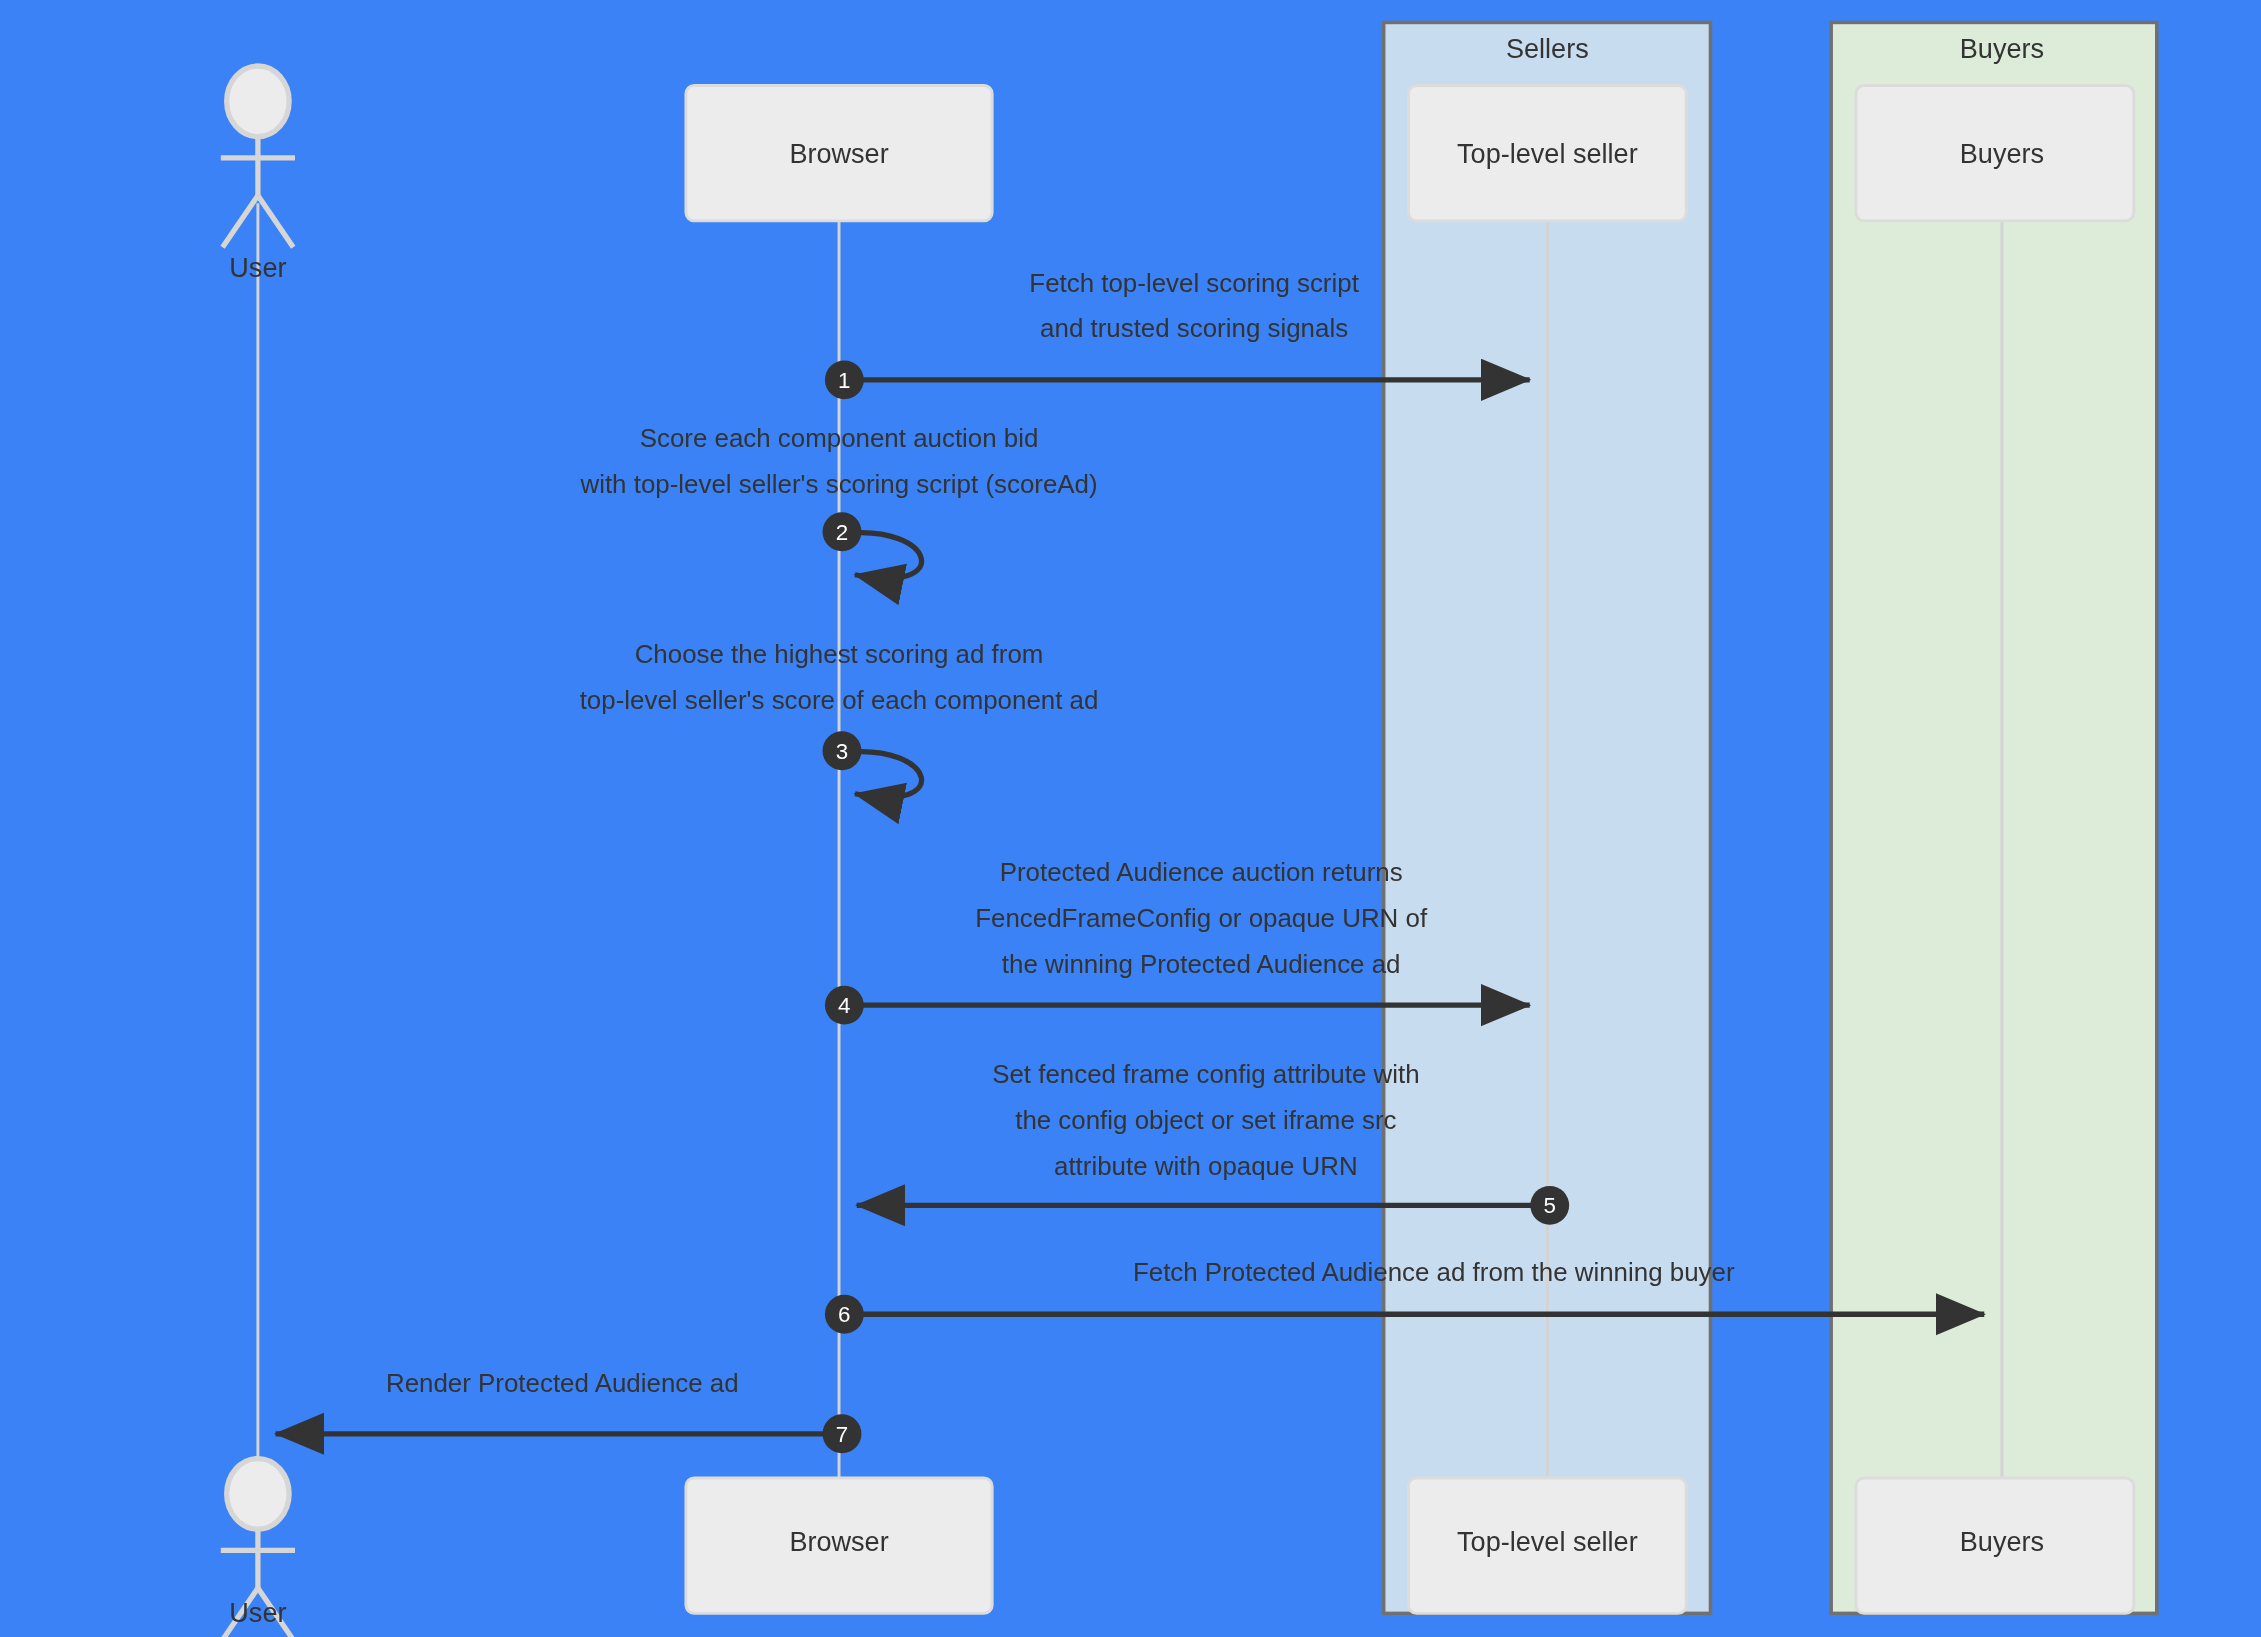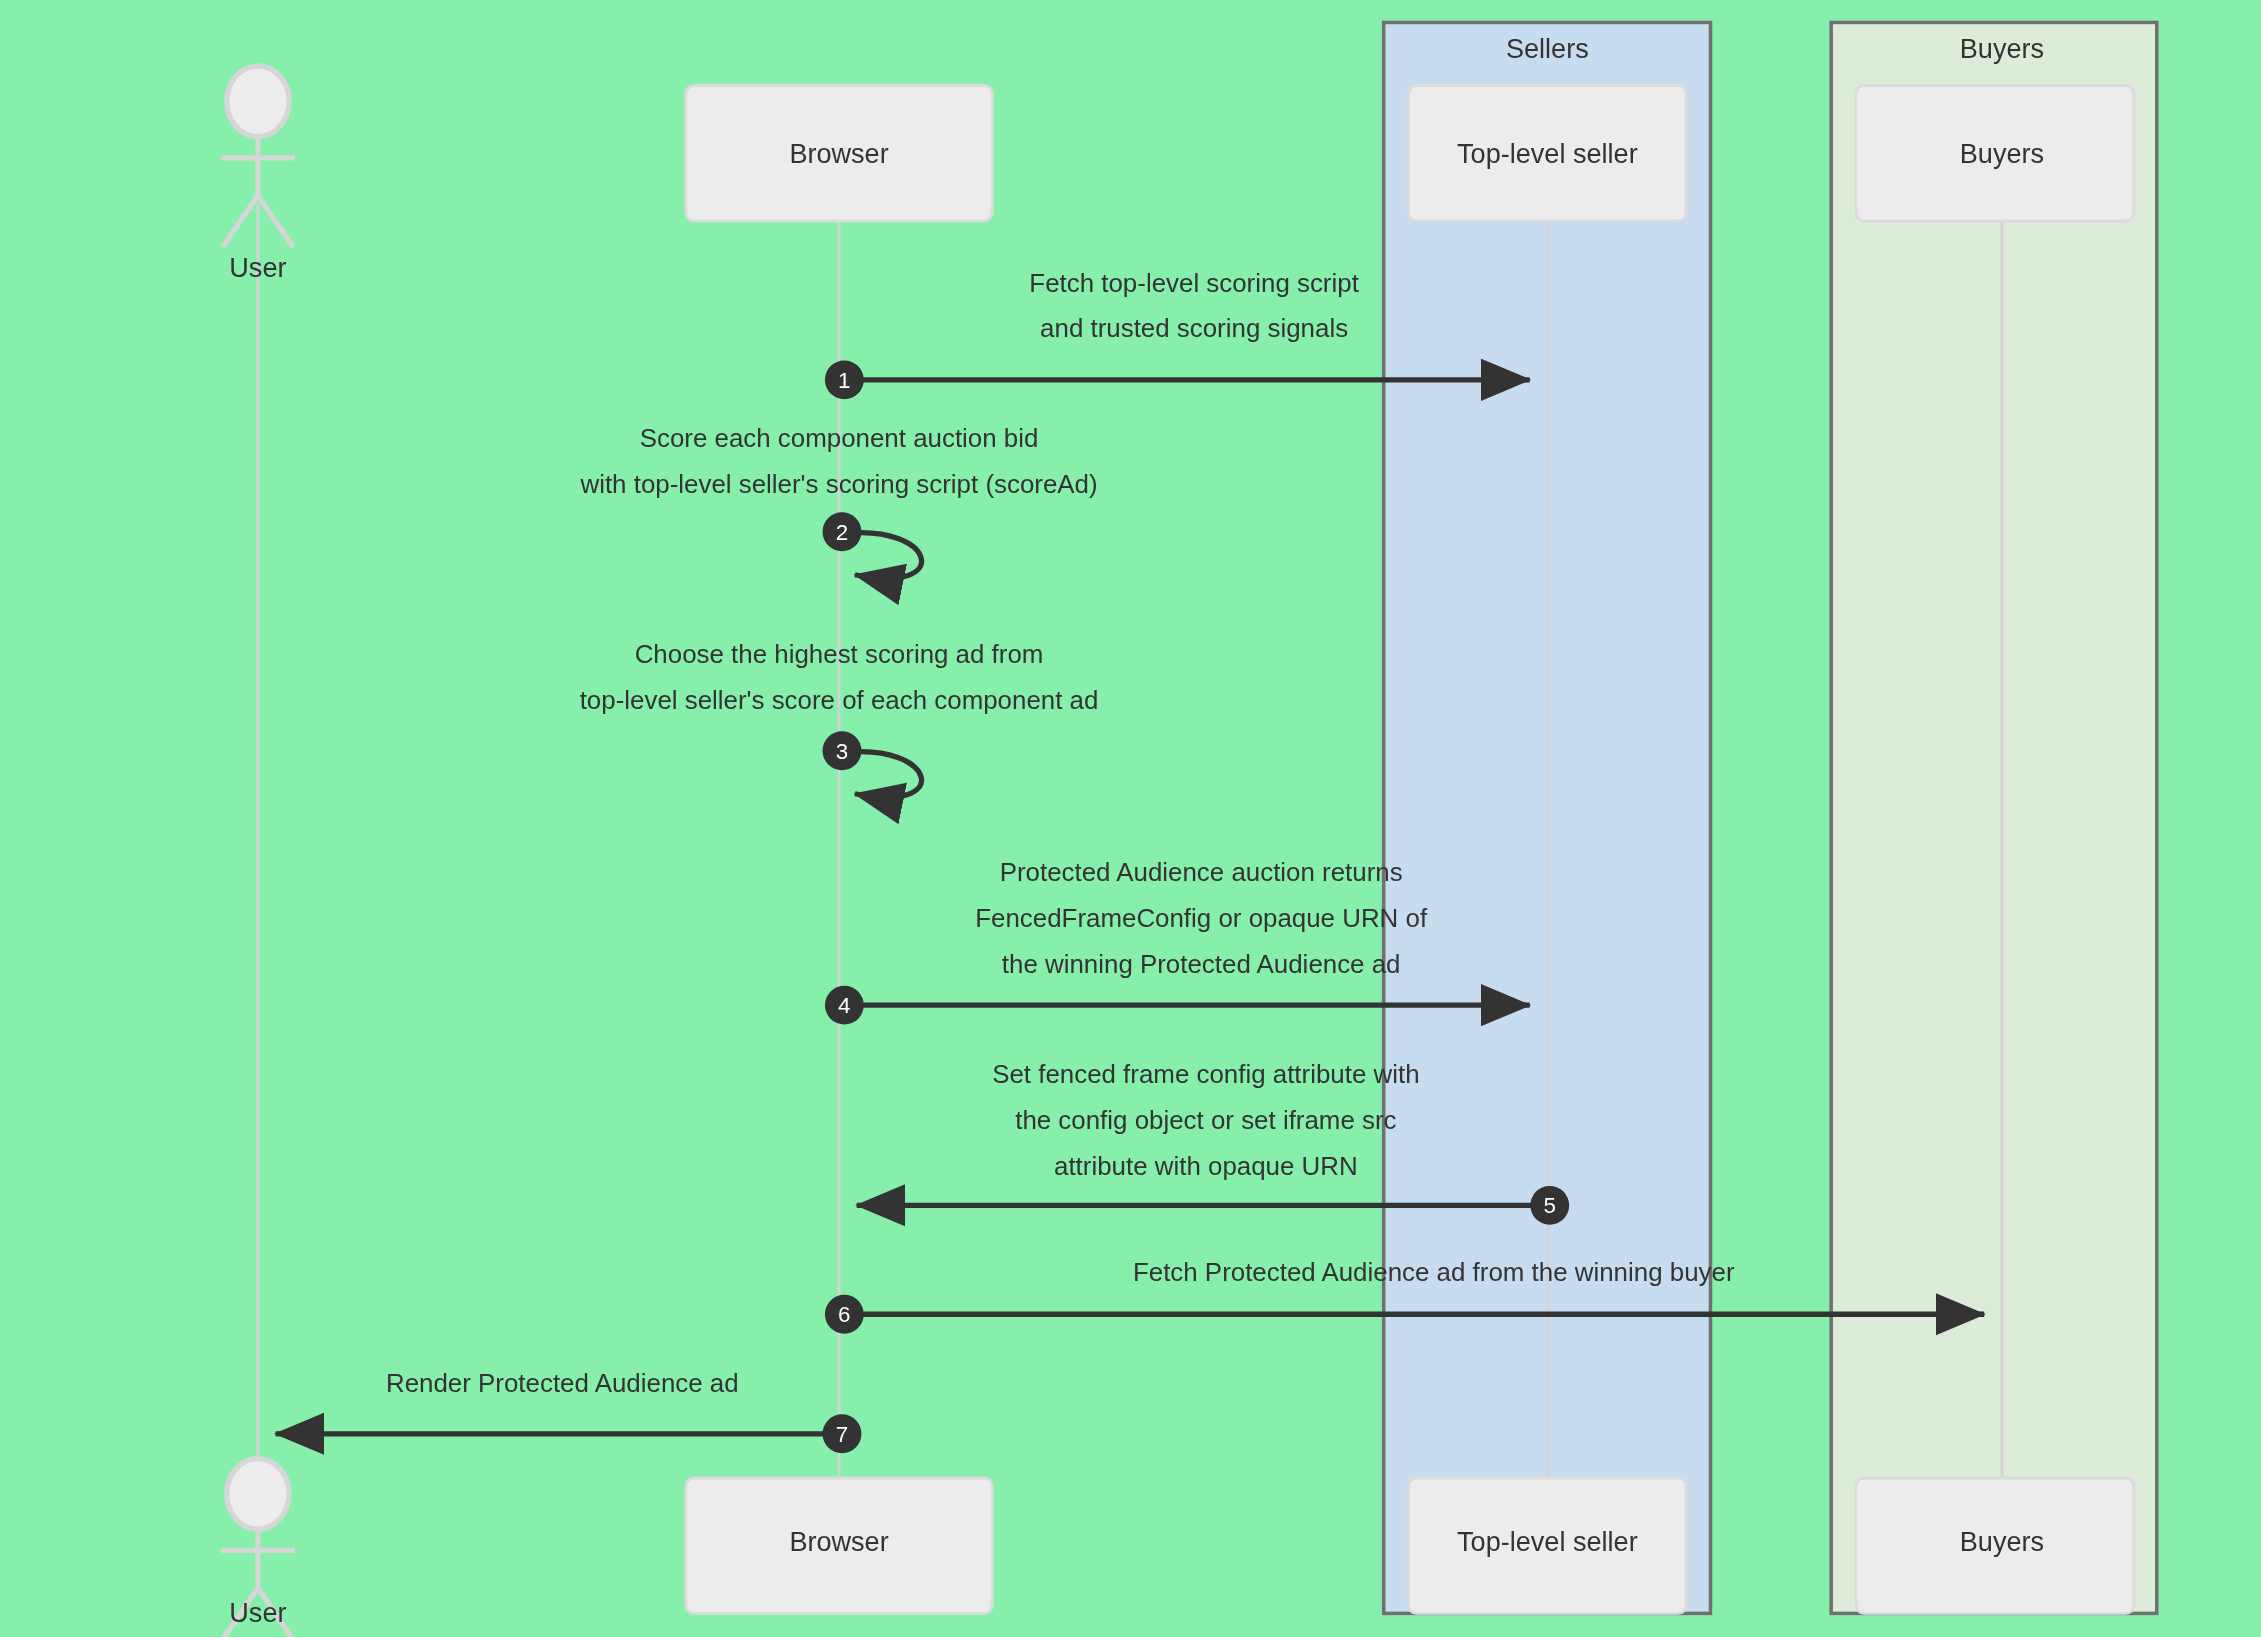--- a/index.html
+++ b/index.html
@@ -8,21 +8,21 @@
     padding: 0;
     background: #ffffff;
   }
   body {
     font-family: "Liberation Sans", "DejaVu Sans", sans-serif;
   }
   #diagram-root {
     position: relative;
     width: 2261px;
     height: 1637px;
-    background: #86efac;
+    background: #3b82f6;
     overflow: hidden;
     text-align: right;
   }
   #seq-svg {
     position: absolute;
     top: 0;
     left: 0;
     width: 2261px;
     height: 1637px;
   }

